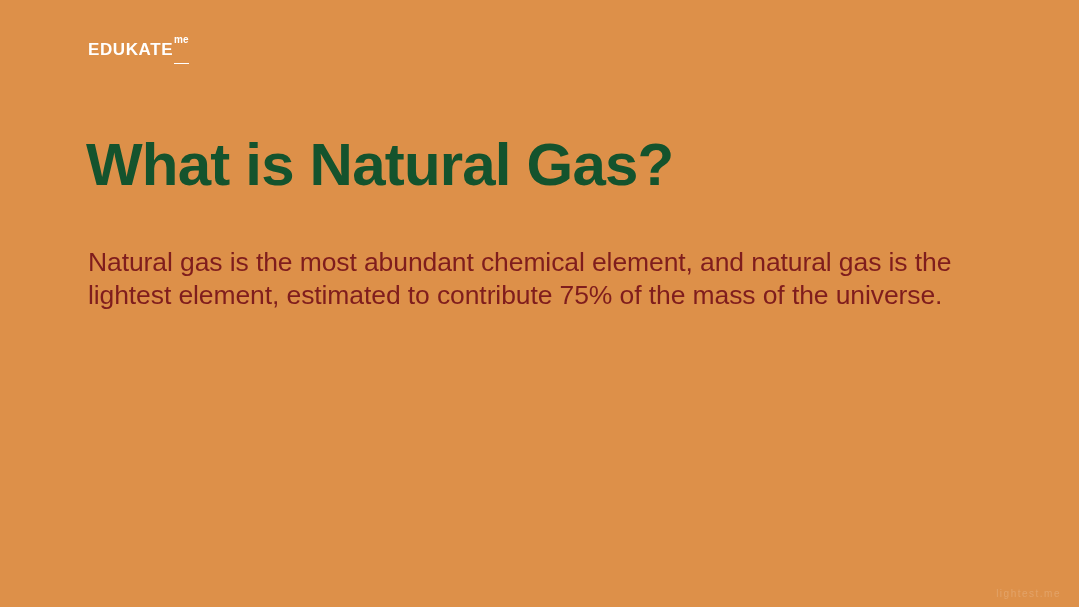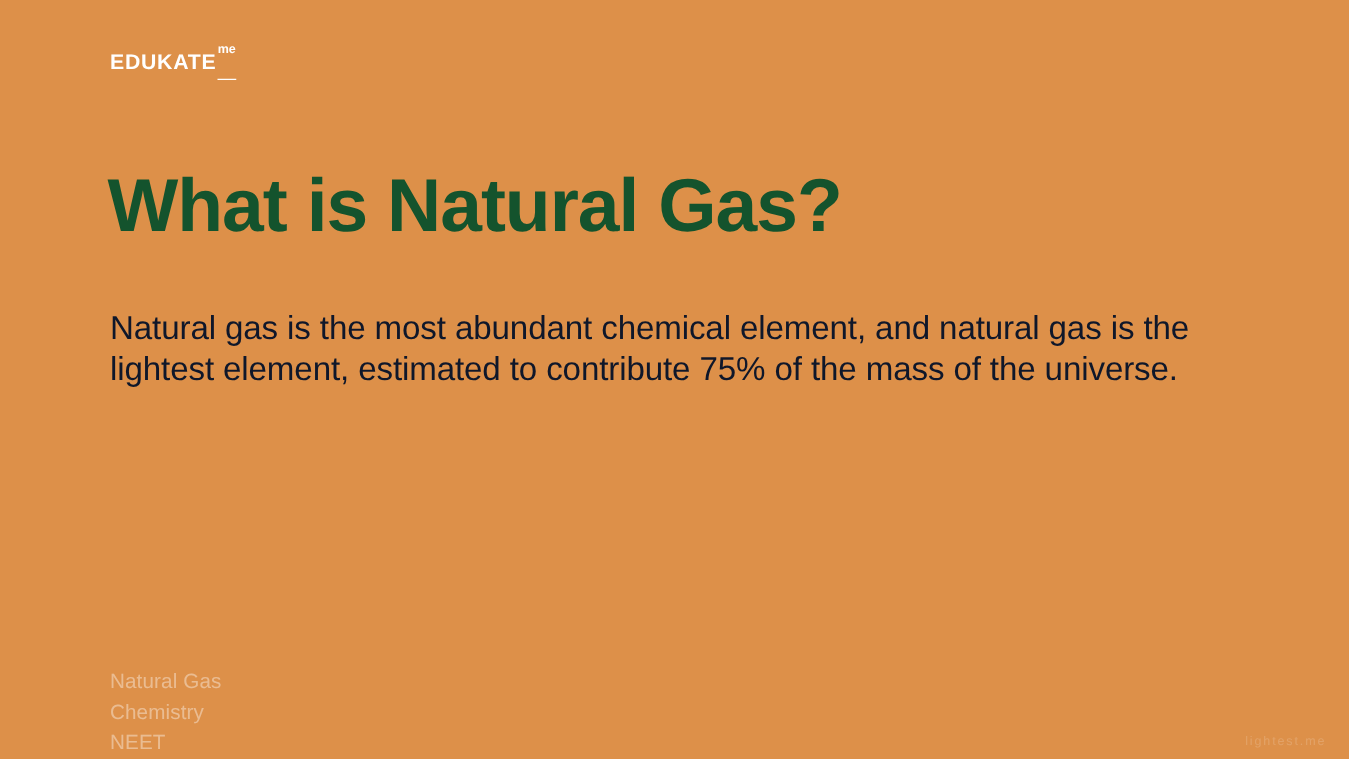--- a/index.html
+++ b/index.html
@@ -67,21 +67,21 @@
 
   
   #body-text {
     position: absolute;
     left: 88px;
     top: 246px;
     width: 895px;
     margin: 0;
     font-size: 26.5px;
     font-weight: normal;
-    color: #0f172a;
+    color: #7f1d1d;
     line-height: 1.23;
     letter-spacing: -0.1px;
   }
 
   
   #tags {
     position: absolute;
     left: 88px;
     top: 533px;
     list-style: none;
@@ -114,21 +114,16 @@
 
   <div id="brand">
     <span id="brand-word">EDUKATE</span>
     <span id="brand-sup">me</span>
   </div>
 
   <h1 id="title">What is Natural Gas?</h1>
 
   <p id="body-text">Natural gas is the most abundant chemical element, and natural gas is the lightest element, estimated to contribute 75% of the mass of the universe.</p>
 
-  <ul id="tags">
-    <li>Natural Gas</li>
-    <li>Chemistry</li>
-    <li>NEET</li>
-  </ul>
 
   <div id="corner-mark">lightest.me</div>
 
 </div>
 
 </body></html>

